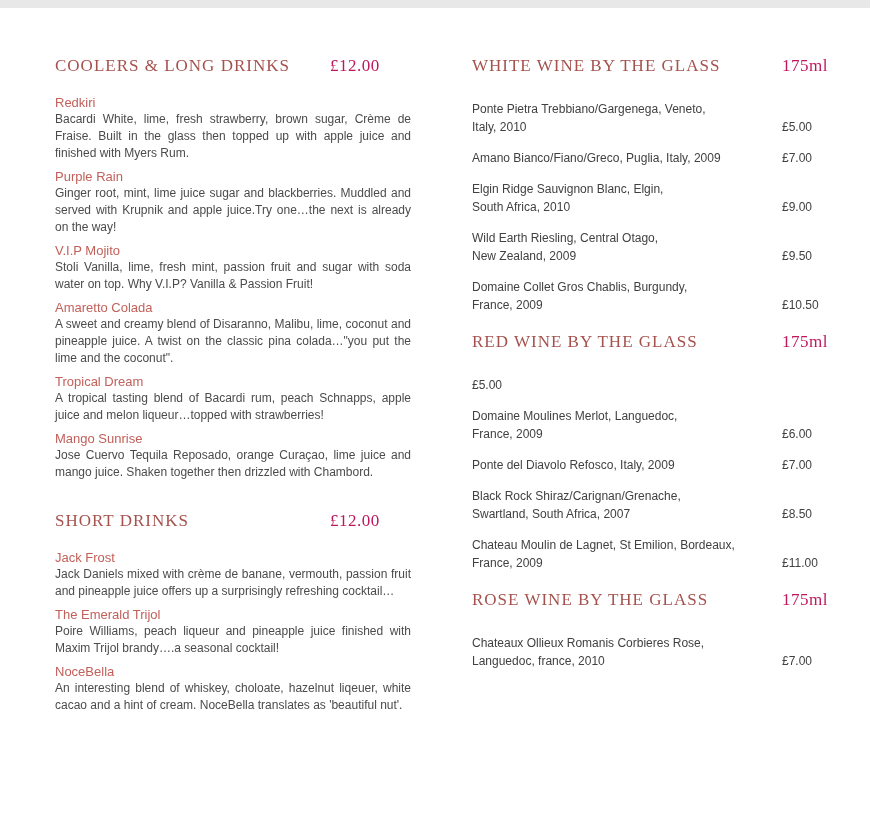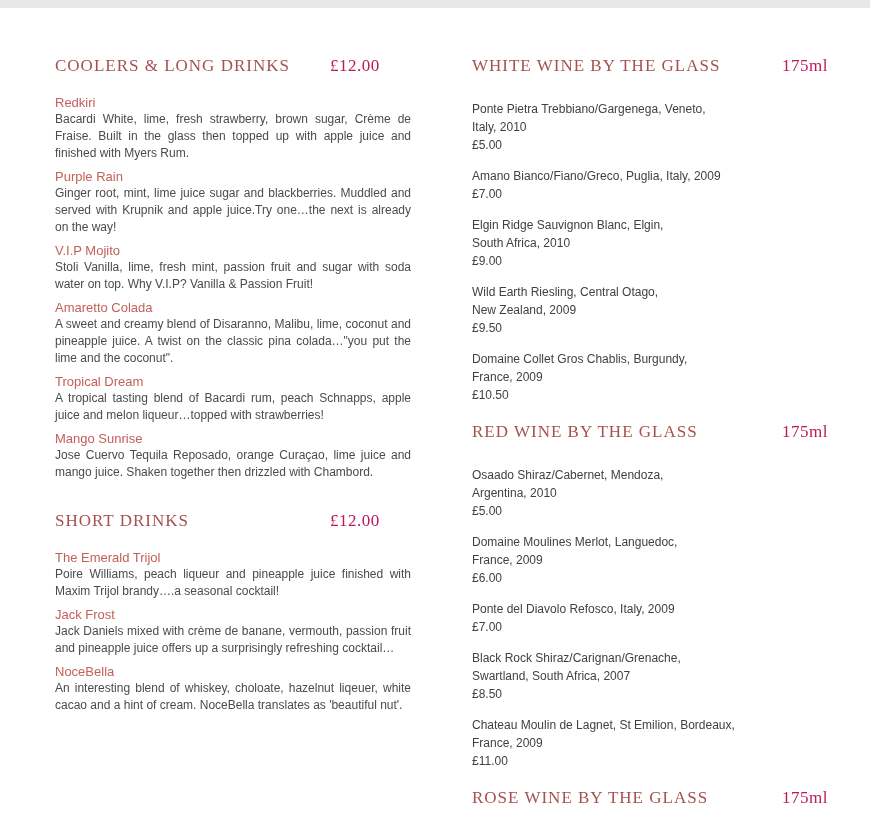--- a/index.html
+++ b/index.html
@@ -61,23 +61,22 @@
   
   .wine-section + .wine-section { margin-top: 18px; }
   .wine-head {
     display: flex;
     align-items: baseline;
     margin-bottom: 24px;
   }
   .wine-head .section-title { width: 310px; }
   .wine-row {
     display: flex;
-    align-items: flex-start;
+    align-items: flex-end;
     margin-bottom: 13px;
-    flex-direction: column;
   }
   .wine-name {
     width: 310px;
     flex: none;
     font-size: 12px;
     color: #414141;
     line-height: 18px;
   }
   .wine-name span { display: block; }
   .wine-price {
@@ -130,27 +129,27 @@
 </div>
   </section>
 
   <section class="drink-section">
     <div class="section-head">
       <h2 class="section-title">SHORT DRINKS</h2>
       <span class="section-price">£12.00</span>
     </div>
     <div class="items">
   <div class="drink-item">
+    <h3 class="drink-name">Jack Frost</h3>
+    <p class="drink-desc">Jack Daniels mixed with crème de banane, vermouth, passion fruit and pineapple juice offers up a surprisingly refreshing cocktail…</p>
+  </div>
+
+  <div class="drink-item">
     <h3 class="drink-name">The Emerald Trijol</h3>
     <p class="drink-desc">Poire Williams, peach liqueur and pineapple juice finished with Maxim Trijol brandy….a seasonal cocktail!</p>
-  </div>
-
-  <div class="drink-item">
-    <h3 class="drink-name">Jack Frost</h3>
-    <p class="drink-desc">Jack Daniels mixed with crème de banane, vermouth, passion fruit and pineapple juice offers up a surprisingly refreshing cocktail…</p>
   </div>
 
   <div class="drink-item">
     <h3 class="drink-name">NoceBella</h3>
     <p class="drink-desc">An interesting blend of whiskey, choloate, hazelnut liqeuer, white cacao and a hint of cream. NoceBella translates as 'beautiful nut'.</p>
   </div>
 </div>
   </section>
 </div>
   <div class="col col-right" id="right-col">
@@ -202,24 +201,20 @@
 </div>
   </section>
 
   <section class="wine-section">
     <div class="wine-head">
       <h2 class="section-title">RED WINE BY THE GLASS</h2>
       <span class="section-price">175ml</span>
     </div>
     <div class="rows">
   <div class="wine-row">
-    <div class="wine-name">
-      <span>Osaado Shiraz/Cabernet, Mendoza,</span>
-      <span>Argentina, 2010</span>
-    </div>
     <span class="wine-price">£5.00</span>
   </div>
 
   <div class="wine-row">
     <div class="wine-name">
       <span>Domaine Moulines Merlot, Languedoc,</span>
       <span>France, 2009</span>
     </div>
     <span class="wine-price">£6.00</span>
   </div>

